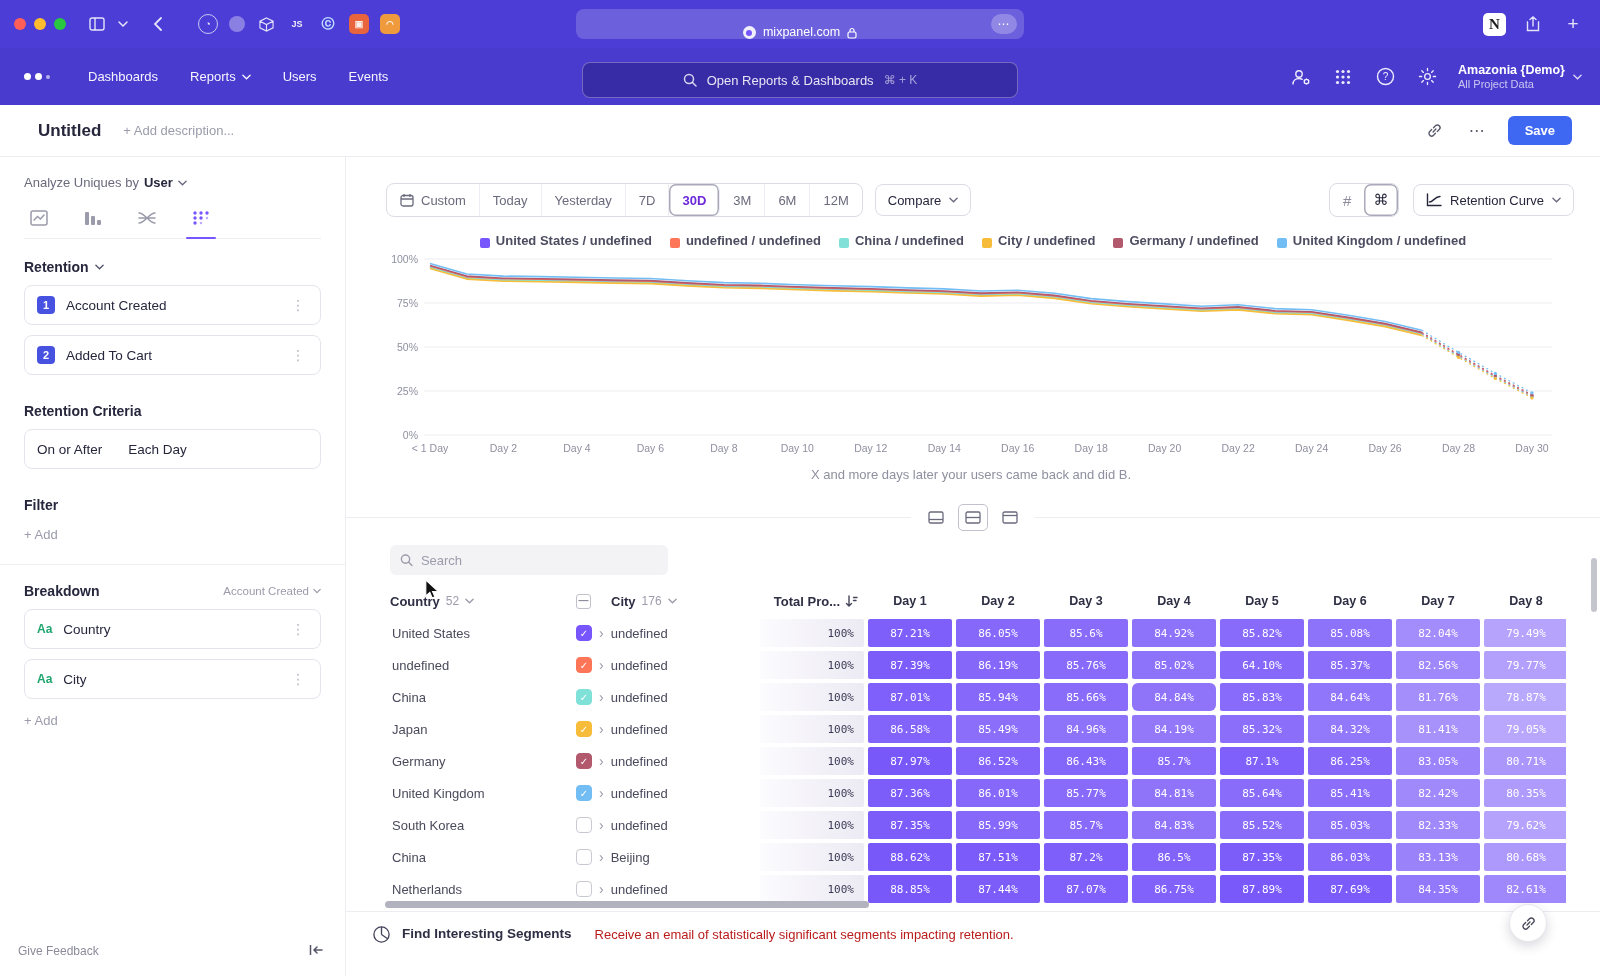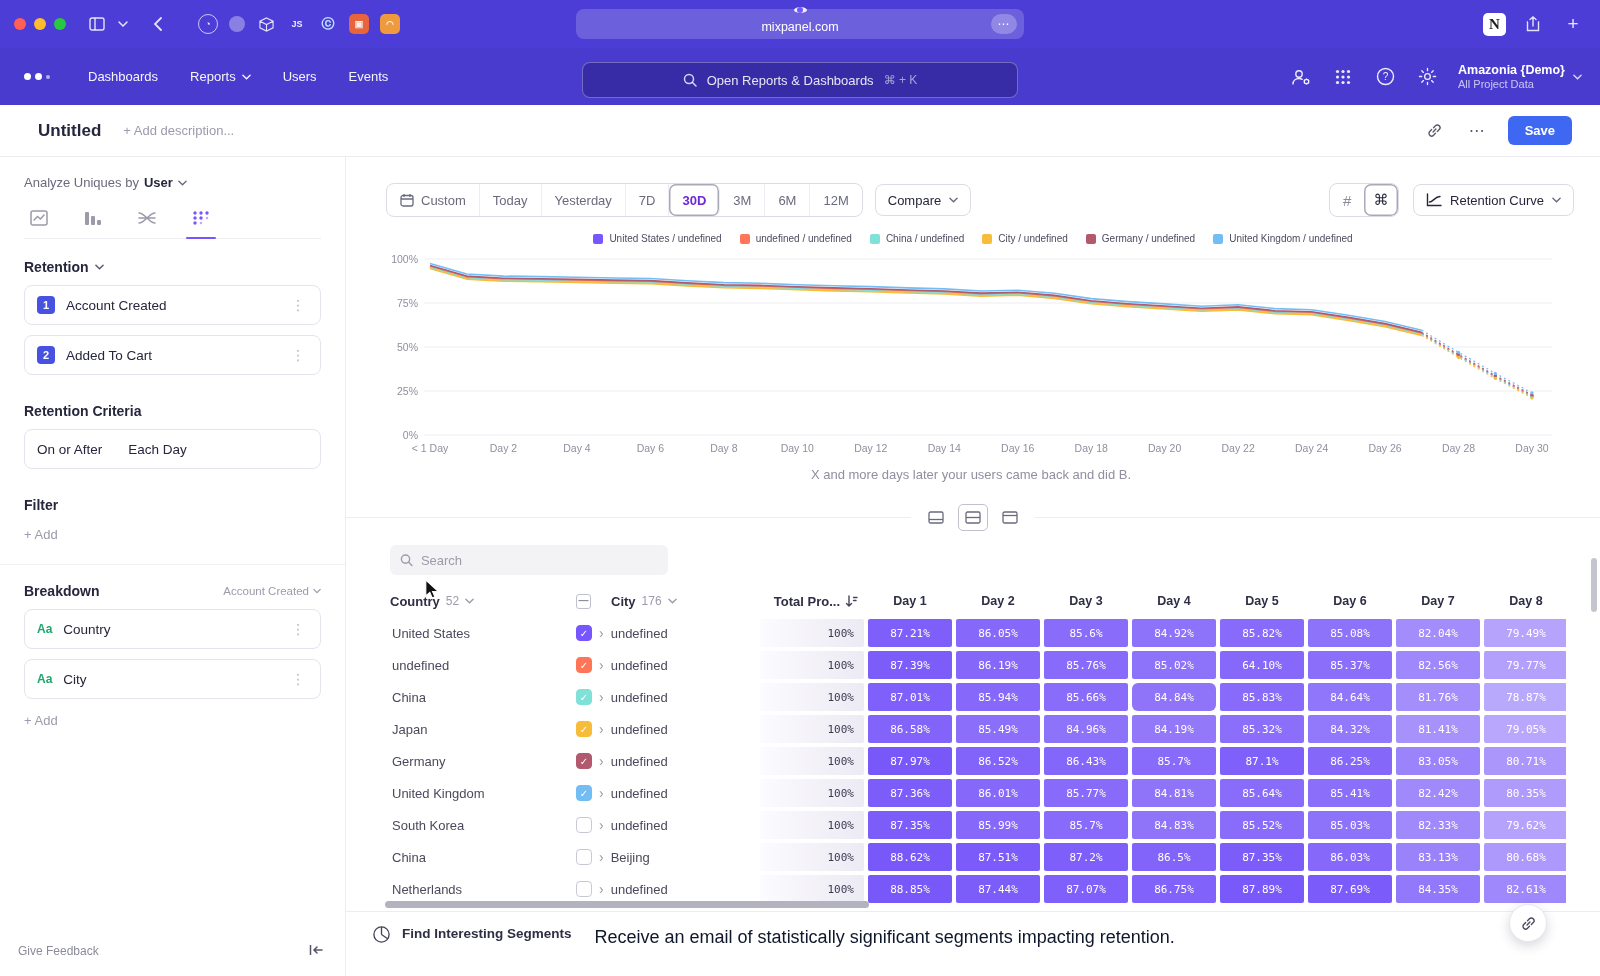--- a/index.html
+++ b/index.html
@@ -9,21 +9,21 @@
 
   
   .browser { position:absolute; top:0; left:0; right:0; height:48px; background:#4C3DD6; display:flex; align-items:center; }
   .lights { display:flex; gap:8px; margin-left:14px; }
   .light { width:12px; height:12px; border-radius:50%; }
   .light.red{background:#ff5f57;} .light.yellow{background:#febc2e;} .light.green{background:#28c840;}
   .bicon { color:rgba(255,255,255,.85); display:flex; align-items:center; justify-content:center; width:26px; height:26px; }
   .bicon svg{display:block;}
   .favrow { display:flex; gap:11px; margin-left:28px; align-items:center; }
   .fav { width:20px; height:20px; border-radius:5px; display:flex; align-items:center; justify-content:center; font-size:9px; font-weight:bold; color:rgba(255,255,255,.9); }
-  .url-pill { position:absolute; left:50%; top:9px; transform:translateX(-50%); width:448px; height:30px; border-radius:8px; background:rgba(255,255,255,.18); display:flex; align-items:center; justify-content:center; gap:7px; color:#fff; font-size:12.5px;flex-direction:column; }
+  .url-pill { position:absolute; left:50%; top:9px; transform:translateX(-50%); width:448px; height:30px; border-radius:8px; background:rgba(255,255,255,.18); display:flex; align-items:flex-end; justify-content:center; gap:7px; color:#fff; font-size:12.5px; }
   .url-more { position:absolute; right:7px; top:5px; width:26px; height:20px; border-radius:10px; background:rgba(255,255,255,.25); color:#fff; font-size:12px; display:flex; align-items:center; justify-content:center; letter-spacing:1px;}
   .browser-right { position:absolute; right:14px; top:0; height:48px; display:flex; align-items:center; gap:14px; }
   .notion-badge { width:23px; height:23px; background:#fff; border-radius:5px; color:#1d1d1f; font-family:"Liberation Serif",serif; font-weight:bold; font-size:15px; display:flex; align-items:center; justify-content:center; }
 
   
   .navbar { position:absolute; top:48px; left:0; right:0; height:57px; background:#4A3BCF; display:flex; align-items:center; }
   .logo-dots { display:flex; gap:4px; align-items:center; margin-left:24px; }
   .logo-dots i { width:7px; height:7px; border-radius:50%; background:#fff; display:block; }
   .logo-dots i.small { width:4px; height:4px; background:rgba(255,255,255,.6); }
   .nav-items { display:flex; margin-left:26px; gap:8px; }
@@ -82,21 +82,21 @@
   .range-btn:last-child { border-right:none; }
   .range-btn.active { color:#6d28d9; font-weight:bold; box-shadow:inset 0 0 0 1.5px #A9A9BA; border-radius:7px; }
   .pill { height:32px; border:1px solid #DCDCE5; border-radius:8px; background:#fff; display:flex; align-items:center; gap:8px; padding:0 12px; font-size:13px; color:#26263C; cursor:pointer; }
   .tb-right { display:flex; align-items:center; gap:14px; }
   .icon-pair { display:flex; border:1px solid #DCDCE5; border-radius:8px; overflow:hidden; }
   .icon-pair .ib { width:34px; height:32px; display:flex; align-items:center; justify-content:center; color:#8A8A9C; font-size:15px; }
   .icon-pair .ib.active { color:#26263C; box-shadow:inset 0 0 0 1.5px #A9A9BA; border-radius:7px; }
 
   
   .legend { position:absolute; top:76px; left:0; right:0; display:flex; justify-content:center; gap:18px; }
-  .legend-item { display:flex; align-items:flex-end; gap:6px; font-size:10px; color:#4C4C60; }
+  .legend-item { display:flex; align-items:flex-end; gap:6px; font-size:13px; color:#4C4C60;font-weight:bold; }
   .swatch { width:10px; height:10px; border-radius:2px; display:block; }
   .chart-wrap { position:absolute; top:94px; left:40px; }
   .chart-caption { position:absolute; top:310px; left:40px; width:1170px; text-align:center; font-size:13px; color:#8F8FA0; }
   .mid-divider { position:absolute; top:360px; left:0; right:0; height:1px; background:#ECECF1; }
   .view-toggles { position:absolute; top:346px; left:50%; transform:translateX(-50%); display:flex; gap:7px; background:#fff; padding:1px 10px; }
   .vt { width:30px; height:27px; border-radius:5px; display:flex; align-items:center; justify-content:center; color:#6A6A7D; background:#fff; }
   .vt.active { border:1px solid #C2C2CE; }
 
   
   .search-box { position:absolute; top:388px; left:44px; width:278px; height:30px; background:#F3F3F6; border-radius:6px; display:flex; align-items:center; gap:8px; padding:0 10px; color:#9B9BAB; }
@@ -116,21 +116,21 @@
   .cell-total, .cell-day { height:32px; }
   .total-fill { margin:2px; height:28px; background:linear-gradient(90deg,#FCFBFE,#ECEAF3); display:flex; align-items:center; justify-content:flex-end; padding-right:10px; font-family:"DejaVu Sans Mono",monospace; font-size:11px; color:#3A3A52; border-radius:2px; }
   .day-fill { margin:2px; height:28px; border-radius:2px; display:flex; align-items:center; justify-content:center; font-family:"DejaVu Sans Mono",monospace; font-size:11px; color:#fff; }
 
   .hscroll-thumb { position:absolute; top:744px; left:39px; width:484px; height:7px; border-radius:4px; background:#B3B3BF; }
   .vscroll-thumb { position:absolute; left:1591px; top:558px; width:6px; height:54px; border-radius:3px; background:#C5C5CE; }
 
   
   .find-footer { position:absolute; left:0; right:0; bottom:0; height:65px; border-top:1px solid #ECECF1; background:#fff; padding:13px 0 0 26px; display:flex; align-items:flex-start; gap:11px; }
   .ff-title { font-size:13.5px; font-weight:600; color:#2E2E44; padding-top:1px; }
-  .ff-desc { font-size:18px; color:#0f172a; margin-left:12px; padding-top:2px; }
+  .ff-desc { font-size:13px; color:#b91c1c; margin-left:12px; padding-top:2px; }
   .fab { position:absolute; left:1509px; top:904px; width:38px; height:38px; border-radius:50%; background:#fff; border:1px solid #E7E7EE; box-shadow:0 4px 12px rgba(40,40,70,.18); display:flex; align-items:center; justify-content:center; color:#4A4A5C; }
   .cursor { position:absolute; left:424px; top:580px; z-index:60; pointer-events:none; }
   .chev { width:9px; height:6px; display:block; }
 </style>
 </head>
 <body>
 
 <div class="app">
 
   <div class="browser">

